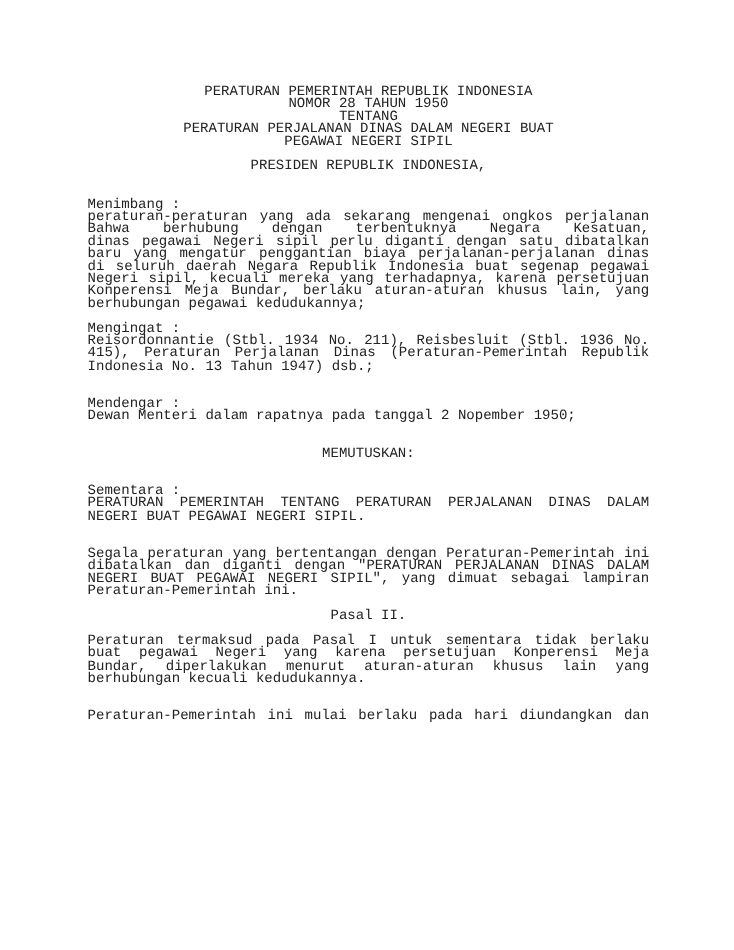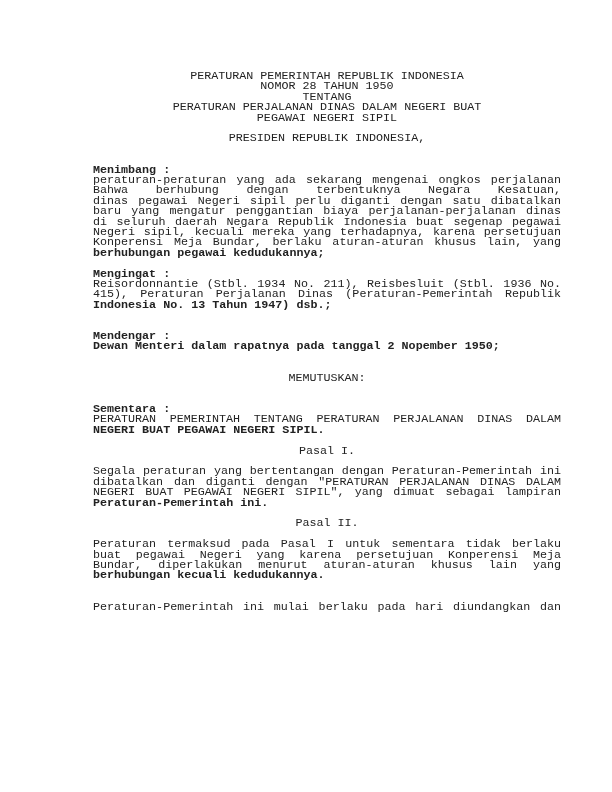--- a/index.html
+++ b/index.html
@@ -6,24 +6,23 @@
     body { width: 612px; height: 792px; position: relative; overflow: hidden; }
     .page {
       position: absolute;
       left: 73px;
       top: 71px;
       width: 468px;
       font-family: "Liberation Mono", "DejaVu Sans Mono", monospace;
       font-size: 11.7px;
       line-height: 10.4px;
       color: #222222;
-      margin-left: 20px;
     }
     .center { text-align: center; white-space: pre; }
-    .line { display: block; white-space: pre; font-weight: bold; }
+    .line { display: block; white-space: pre; }
     .just { display: block; text-align: justify; text-align-last: justify; white-space: normal; }
     .gap { height: 10.4px; }
     .gap2 { height: 20.8px; }
   </style>
 </head>
 <body>
 
 <div class="page">
 
   <div>
@@ -77,21 +76,20 @@
 
   <div>
     <span class="line">Sementara :</span>
     <span class="just">PERATURAN PEMERINTAH TENTANG PERATURAN PERJALANAN DINAS DALAM</span>
     <span class="line">NEGERI BUAT PEGAWAI NEGERI SIPIL.</span>
   </div>
 
   <div class="gap"></div>
 
   <div>
-    <div class="center">Pasal I.</div>
     <div class="gap"></div>
     <span class="just">Segala peraturan yang bertentangan dengan Peraturan-Pemerintah ini</span>
     <span class="just">dibatalkan dan diganti dengan "PERATURAN PERJALANAN DINAS DALAM</span>
     <span class="just">NEGERI BUAT PEGAWAI NEGERI SIPIL", yang dimuat sebagai lampiran</span>
     <span class="line">Peraturan-Pemerintah ini.</span>
   </div>
 
   <div class="gap"></div>
 
   <div>

